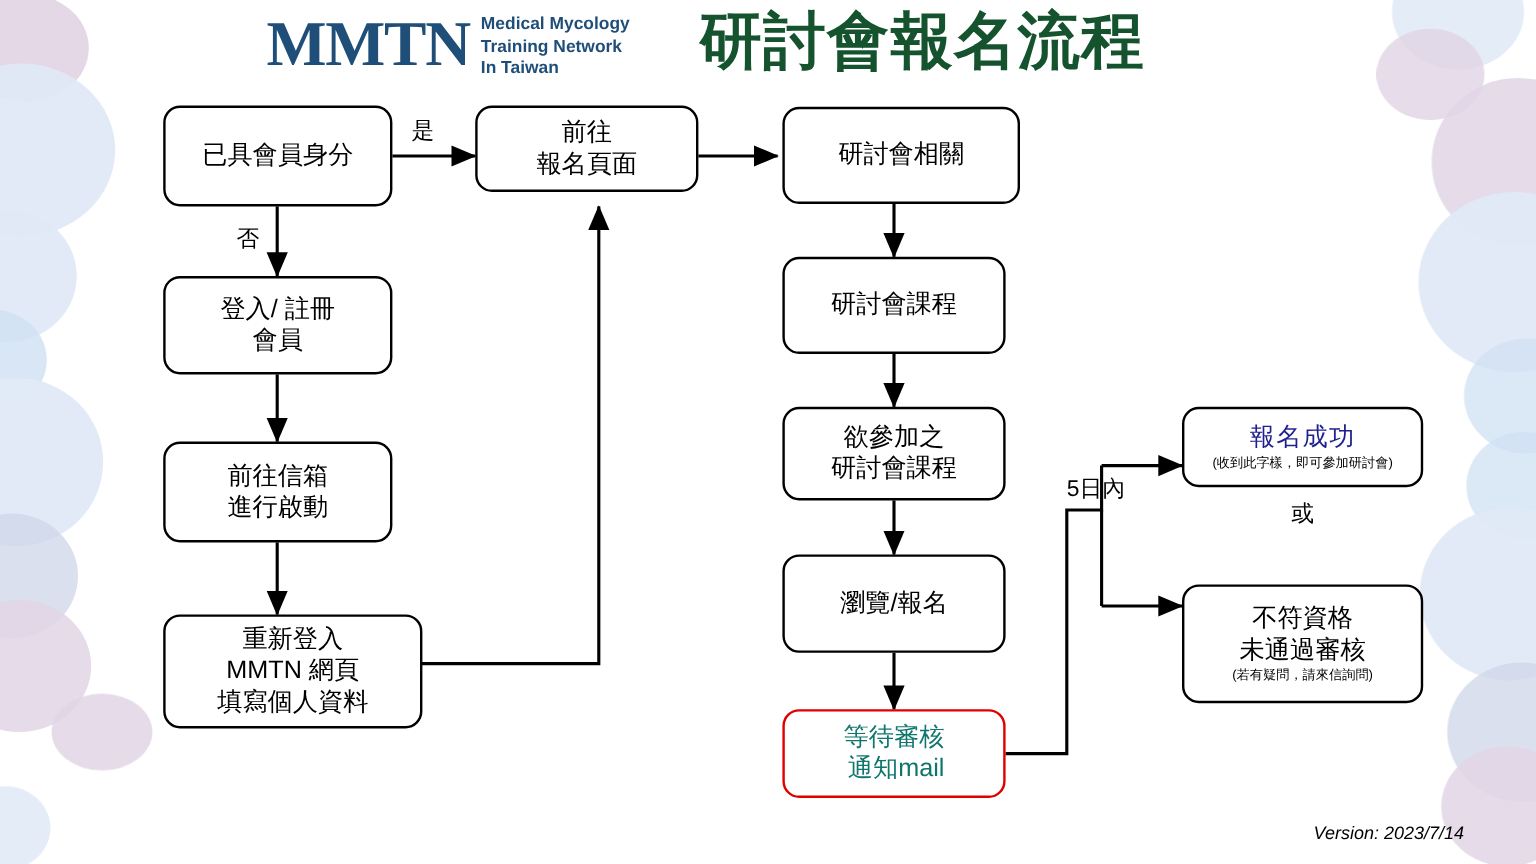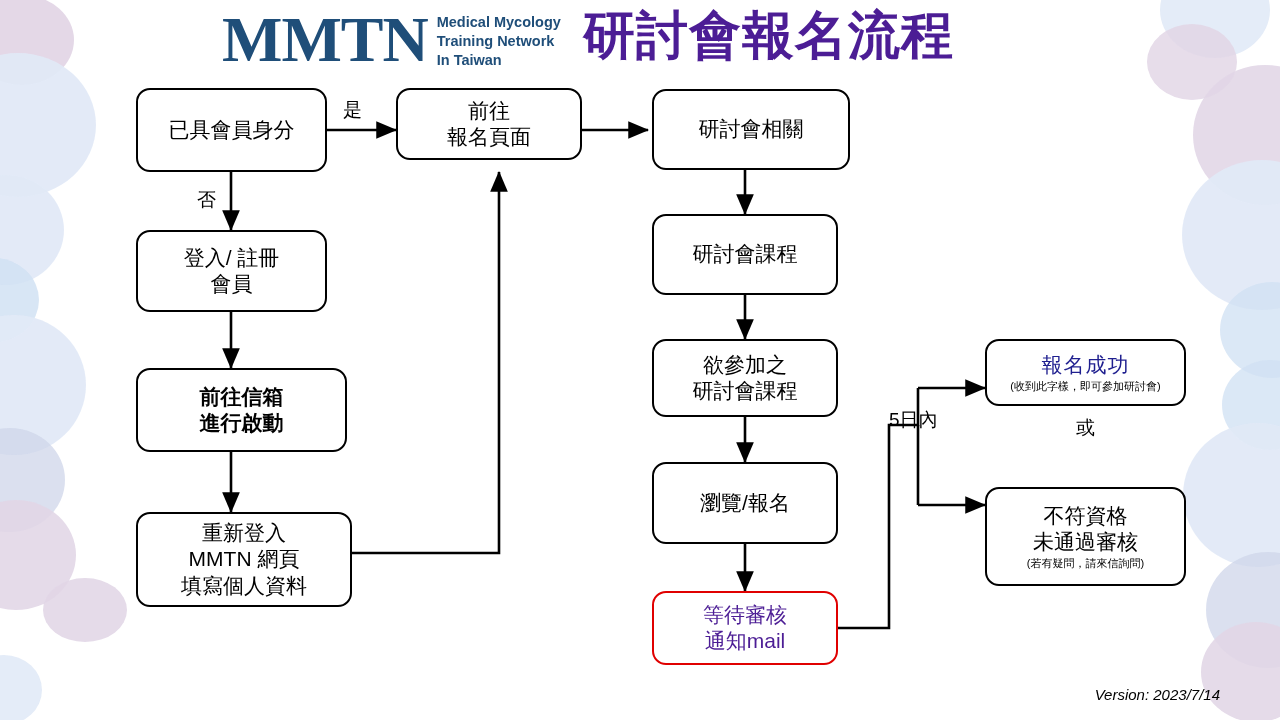--- a/index.html
+++ b/index.html
@@ -19,38 +19,38 @@
   .bg-layer { position: absolute; inset: 0; overflow: hidden; pointer-events: none; }
 
   
   .logo-wrap {
     position: absolute; left: 222px; top: 8px;
     display: flex; align-items: center; gap: 9px;
   }
   .logo-mark {
     font-family: "Liberation Serif", "DejaVu Serif", serif;
     font-weight: bold;
-    font-size: 64px;
+    font-size: 53px;
     letter-spacing: -1px;
     color: #1F4E79;
     line-height: 1;
   }
   .logo-sub {
     color: #1F4E79;
     font-size: 14.5px;
     line-height: 1.29;
     font-weight: 600;
     padding-top: 3px;
     white-space: pre-line;
   }
   .deck-title {
     position: absolute; left: 583px; top: 6px;
     font-size: 52px;
     font-weight: bold;
-    color: #4c1d95;
+    color: #14532d;
     letter-spacing: 1px;
     line-height: 1.15;
   }
 
   
   .node {
     position: absolute;
     box-sizing: border-box;
     border: 2.5px solid #000000;
     border-radius: 14px;
@@ -58,21 +58,21 @@
     display: flex;
     flex-direction: column;
     align-items: center;
     justify-content: center;
     text-align: center;
     color: #000000;
     font-size: 21px;
     line-height: 1.26;
     white-space: pre-line;
   }
-  .node.red { border-color: #E00000; color: #4c1d95; }
+  .node.red { border-color: #E00000; color: #0f766e; text-align: right; }
   .node .title-main { display: block; }
   .node .title-strong {
     color: #1F1F8F;
     font-weight: normal;
     font-size: 21px;
     letter-spacing: 1px;
   }
   .node .note {
     font-size: 11px;
     color: #000000;
@@ -193,21 +193,21 @@
   <div class="node" style="left:396px; top:88px; width:186px; height:72px;">前往
 報名頁面</div>
 
   <div class="node" style="left:652px; top:89px; width:198px; height:81px;">研討會相關</div>
 
   <div class="node" style="left:136px; top:230px; width:191px; height:82px;">登入/ 註冊
 會員</div>
 
   <div class="node" style="left:652px; top:214px; width:186px; height:81px;">研討會課程</div>
 
-  <div class="node" style="left:136px; top:368px; width:211px; height:84px;font-weight:bold;">前往信箱
+  <div class="node" style="left:136px; top:368px; width:191px; height:84px;">前往信箱
 進行啟動</div>
 
   <div class="node" style="left:652px; top:339px; width:186px; height:78px;">欲參加之
 研討會課程</div>
 
   <div class="node" style="left:136px; top:512px; width:216px; height:95px;">重新登入
 MMTN 網頁
 填寫個人資料</div>
 
   <div class="node" style="left:652px; top:462px; width:186px; height:82px;">瀏覽/報名</div>
@@ -221,18 +221,18 @@
   </div>
 
   <div class="node" style="left:985px; top:455px; width:201px; height:99px;margin-top:32px;">
     <span class="title-main">不符資格
 未通過審核</span>
     <span class="note">(若有疑問，請來信詢問)</span>
   </div>
 
   <div class="edge-label" style="left:343px; top:100px;">是</div>
   <div class="edge-label" style="left:197px; top:190px;">否</div>
-  <div class="edge-label" style="left:889px; top:410px;">5日內</div>
+  <div class="edge-label" style="left:889px; top:398px;">5日內</div>
   <div class="or-label" style="left:1076px; top:415px;">或</div>
 
   <div class="version">Version: 2023/7/14</div>
 
 </div>
 
 </body></html>

